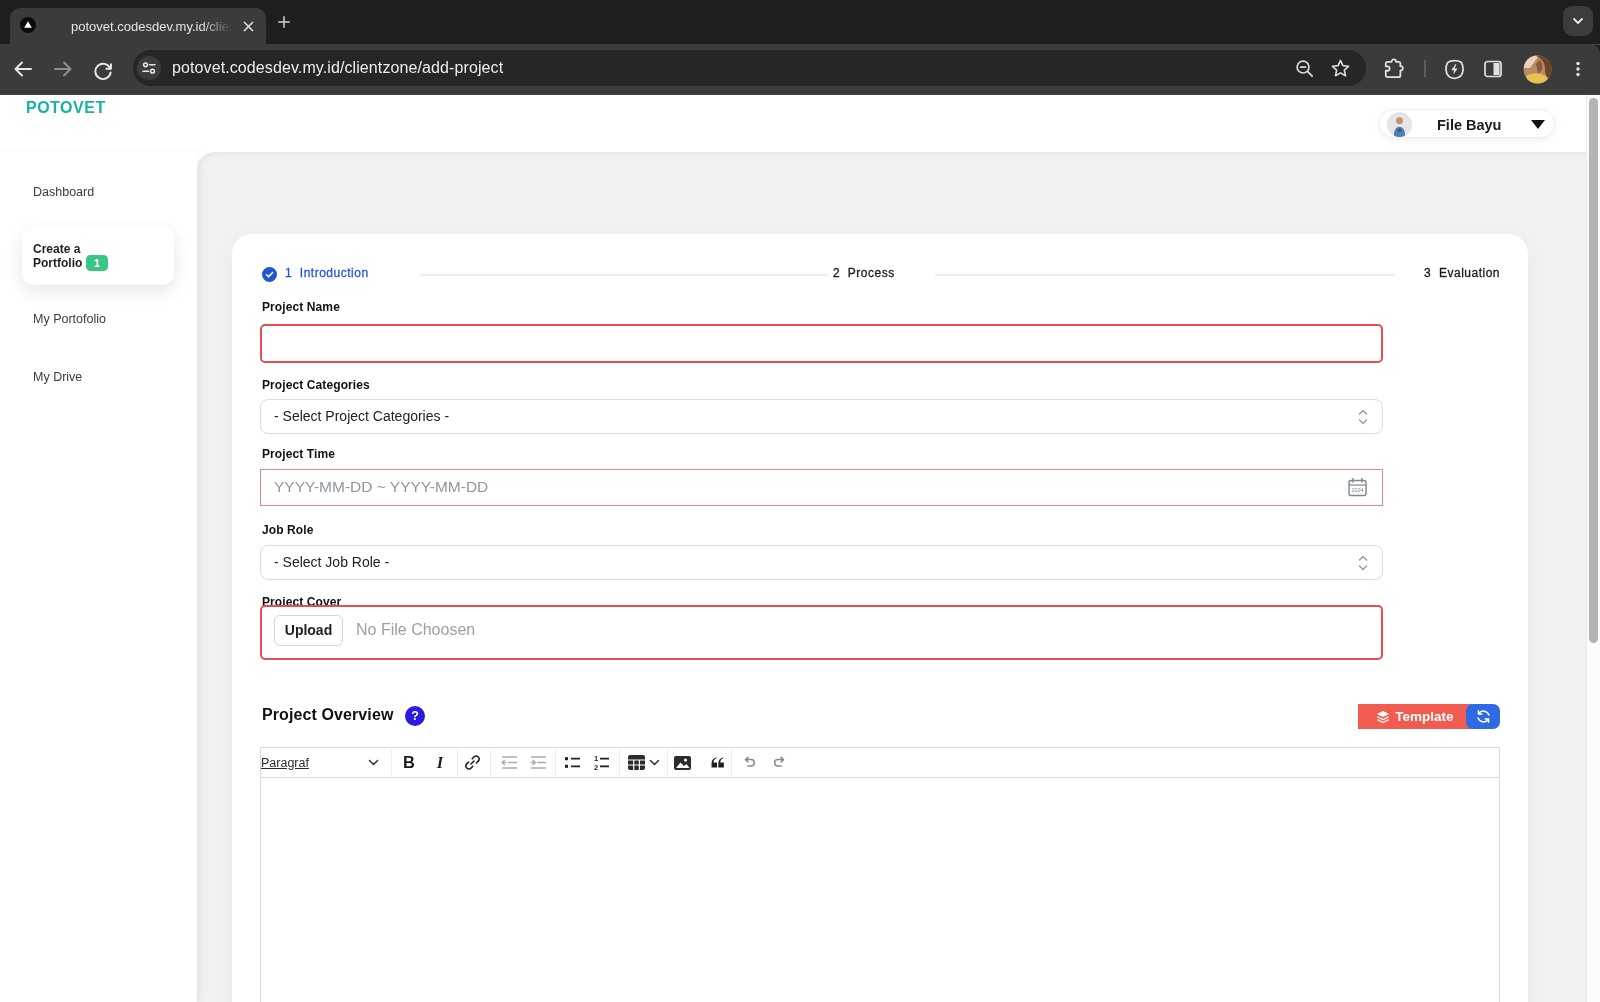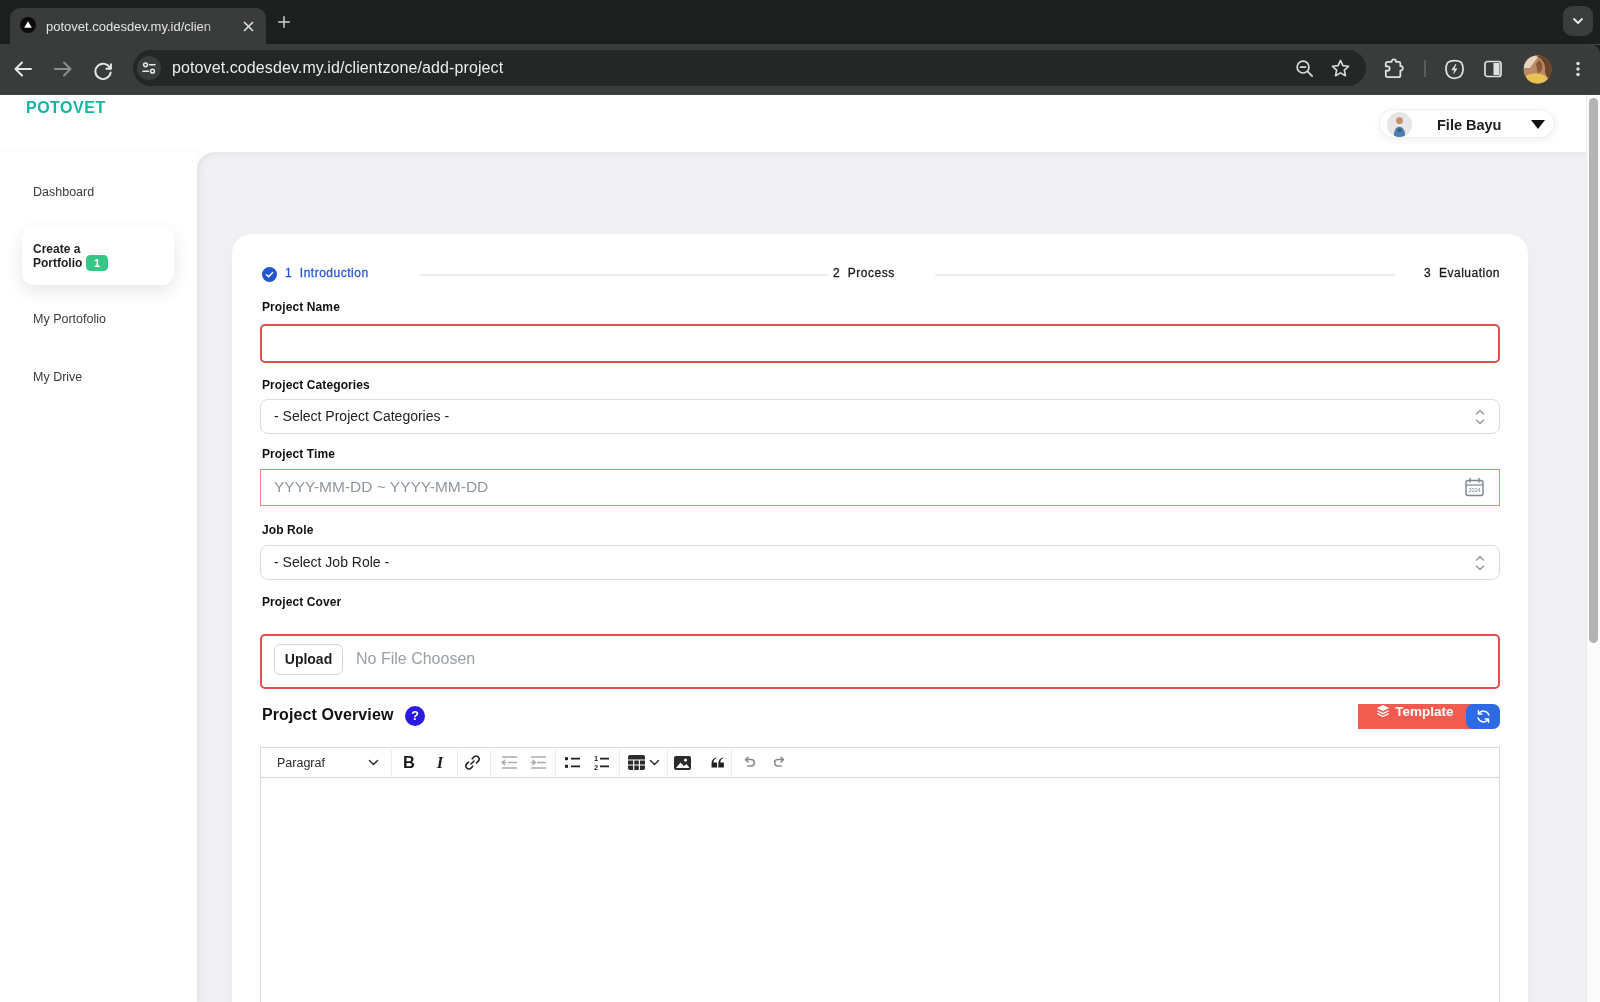--- a/index.html
+++ b/index.html
@@ -1,19 +1,19 @@
 <!DOCTYPE html>
 <html><head>
 <meta charset="utf-8">
 <style>
 * { margin:0; padding:0; box-sizing:border-box; }
 html,body { width:1600px; height:1002px; overflow:hidden; font-family:"Liberation Sans", sans-serif; background:#fff; }
 
 
-#chrome { position:absolute; left:0; top:0; width:1600px; height:95px; background:#1d1f1f; }
+#chrome { position:absolute; left:0; top:0; width:1600px; height:95px; background:#1d1f1f;text-align:right; }
 #tab { position:absolute; left:10px; top:8px; width:256px; height:37px; background:#3a3c3c; border-radius:10px 10px 0 0; }
 #tab .fav { position:absolute; left:10px; top:9px; width:16px; height:16px; border-radius:50%; background:#0b0b0b; }
 #tab .title { position:absolute; left:36px; top:11px; width:190px; font-size:13px; color:#e3e4e4; white-space:nowrap; overflow:hidden;
   -webkit-mask-image:linear-gradient(90deg,#000 82%,transparent 98%); }
 #newtab { position:absolute; left:278px; top:16px; width:12px; height:12px; }
 #tabchev { position:absolute; left:1563px; top:6px; width:30px; height:30px; background:#3b3d3d; border-radius:9px; display:flex; align-items:center; justify-content:center; }
 #toolbar { position:absolute; left:0; top:44px; width:1600px; height:51px; background:#3a3c3c; border-radius:0 10px 0 0; box-shadow:inset 0 -1px 0 #404343; }
 #urlpill { position:absolute; left:133px; top:6px; width:1233px; height:36px; background:#252727; border-radius:18px; }
 #urlbadge { position:absolute; left:4px; top:6px; width:24px; height:24px; border-radius:50%; background:#3b3d3d; display:flex; align-items:center; justify-content:center; }
 #urltext { position:absolute; left:39px; top:9px; font-size:16px; color:#eceded; letter-spacing:0.1px; }
@@ -34,21 +34,21 @@
 #sb-card { position:absolute; left:22px; top:75px; width:152px; height:58px; background:#fff; border-radius:12px; box-shadow:0 6px 18px rgba(0,0,0,0.10); }
 #sb-card .t { position:absolute; left:11px; top:15px; font-size:12px; font-weight:700; color:#1e1e1e; line-height:14px; }
 #sb-card .badge { position:absolute; left:64px; top:28px; width:22px; height:16px; background:#38c687; border-radius:4.5px; color:#fff; font-size:11px; font-weight:700; text-align:center; line-height:16px; }
 
 #h1 { position:absolute; left:197px; top:100px; width:1366px; text-align:center; font-size:20px; font-weight:700; color:#121212; letter-spacing:-0.2px; -webkit-text-stroke:0.4px #121212; }
 
 #card { position:absolute; left:232px; top:139px; width:1296px; height:880px; background:#fff; border-radius:20px; box-shadow:0 8px 24px rgba(0,0,0,0.04); overflow:hidden; }
 .lbl { position:absolute; left:30px; font-size:12px; font-weight:700; color:#111; letter-spacing:0.1px; }
 .stept { position:absolute; top:32px; font-size:12px; font-weight:500; color:#1b1b1b; letter-spacing:0.5px; -webkit-text-stroke:0.3px currentColor; }
 .stepline { position:absolute; top:40px; height:2px; background:#ededee; }
-.inp { position:absolute; left:28px; width:1240px; background:#fff; }
+.inp { position:absolute; left:28px; width:1123px; background:#fff; }
 .red2 { border:2px solid #e14f4f; border-radius:5px; }
 .sel { height:35px; border:1px solid #dcdcdc; border-radius:8px; box-shadow:0 1px 2px rgba(0,0,0,0.02); font-size:14px; color:#222; line-height:33px; padding-left:13px; }
 .selchev { position:absolute; right:13px; top:7px; }
 
 #tbar { position:absolute; left:28px; top:513px; width:1240px; height:31px; background:#fff; border:1px solid #d9d9d9; }
 #editor { position:absolute; left:28px; top:544px; width:1240px; height:400px; background:#fff; border-left:1px solid #d9d9d9; border-right:1px solid #d9d9d9; }
 .ti { position:absolute; display:flex; align-items:center; justify-content:center; height:29px; top:0; }
 .tsep { position:absolute; top:2px; width:1px; height:26px; background:#ececec; }
 
 #scrollbar { position:absolute; left:1586px; top:0px; width:14px; height:907px; background:#fcfcfc; border-left:1px solid #eaeaea; }
@@ -221,45 +221,45 @@
 
     <div class="lbl" style="top:289px;">Job Role</div>
     <div class="inp sel" style="top:311px;">- Select Job Role -
       <svg class="selchev" width="12" height="20" viewBox="0 0 12 20">
           <path d="M2.5 7 L6 3.5 L9.5 7" stroke="#9aa0a6" stroke-width="1.6" fill="none" stroke-linecap="round" stroke-linejoin="round"></path>
           <path d="M2.5 13 L6 16.5 L9.5 13" stroke="#9aa0a6" stroke-width="1.6" fill="none" stroke-linecap="round" stroke-linejoin="round"></path>
         </svg>
     </div>
 
     <div class="lbl" style="top:361px;">Project Cover</div>
-    <div class="inp red2" style="top:400px; height:55px;">
+    <div class="inp red2" style="top:371px; height:55px;">
       <div style="position:absolute; left:12px; top:8px; width:69px; height:31px; border:1px solid #d5d5d5; border-radius:6px; text-align:center; line-height:29px; font-size:14px; font-weight:700; color:#1e1e1e; background:#fff;">Upload</div>
       <div style="position:absolute; left:94px; top:14px; font-size:16px; color:#9aa0a4;">No File Choosen</div>
     </div>
 
     <div class="lbl" style="top:472px; font-size:16px;">Project Overview</div>
     <div style="position:absolute; left:173px; top:472px; width:20px; height:20px; border-radius:50%; background:#2b1ae1; color:#fff; font-size:12.5px; font-weight:700; text-align:center; line-height:20px;">?</div>
-    <div style="position:absolute; left:1126px; top:470px; width:114px; height:25px; background:#f25c50; border-radius:0; display:flex; justify-content:center; gap:5px;">
+    <div style="position:absolute; left:1126px; top:470px; width:114px; height:25px; background:#f25c50; border-radius:0; display:flex; align-items:center; justify-content:center; gap:5px;">
       <svg width="14" height="14" viewBox="0 0 16 16">
           <path d="M8 1 L15 4.5 L8 8 L1 4.5 Z" fill="#fff"></path>
           <path d="M2 8 L8 11 L14 8" stroke="#fff" stroke-width="1.5" fill="none" stroke-linecap="round" stroke-linejoin="round"></path>
           <path d="M2 11.3 L8 14.3 L14 11.3" stroke="#fff" stroke-width="1.5" fill="none" stroke-linecap="round" stroke-linejoin="round"></path>
         </svg>
       <span style="color:#fff; font-size:13.5px; font-weight:700;">Template</span>
     </div>
     <div style="position:absolute; left:1234px; top:470px; width:34px; height:25px; background:#2e6ae4; border-radius:7px; display:flex; align-items:center; justify-content:center;">
       <svg width="15" height="15" viewBox="0 0 16 16">
           <path d="M13.8 6.5 A6 6 0 0 0 3 5 M2.2 9.5 A6 6 0 0 0 13 11" fill="none" stroke="#fff" stroke-width="1.6" stroke-linecap="round"></path>
           <path d="M2.6 1.8 V5.4 H6.2" fill="none" stroke="#fff" stroke-width="1.6" stroke-linecap="round" stroke-linejoin="round"></path>
           <path d="M13.4 14.2 V10.6 H9.8" fill="none" stroke="#fff" stroke-width="1.6" stroke-linecap="round" stroke-linejoin="round"></path>
         </svg>
     </div>
 
     <div id="tbar">
-      <div class="ti" style="left:16px; font-size:12.5px; color:#2b2b2b;">Paragraf</div>
+      <div class="ti" style="left:0; font-size:12.5px; color:#2b2b2b;text-decoration:underline;">Paragraf</div>
       <svg class="ti" style="left:107px;" width="11" height="29" viewBox="0 0 11 29">
           <path d="M1.5 12.5 L5.5 16.5 L9.5 12.5" stroke="#333" stroke-width="1.5" fill="none" stroke-linecap="round" stroke-linejoin="round"></path>
         </svg>
       <div class="tsep" style="left:130px;"></div>
       <div class="ti" style="left:134px; width:28px; font-size:16.5px; font-weight:700; color:#1c1c1c;">B</div>
       <div class="ti" style="left:165px; width:28px; font-size:16.5px; font-style:italic; font-weight:600; color:#1c1c1c; font-family:'Liberation Serif',serif;">I</div>
       <div class="tsep" style="left:196px;"></div>
       <div class="ti" style="left:197px; width:28px;">
           <svg width="17" height="17" viewBox="0 0 17 17">
             <path d="M7 10 L10 7" stroke="#222" stroke-width="1.6" stroke-linecap="round"></path>

